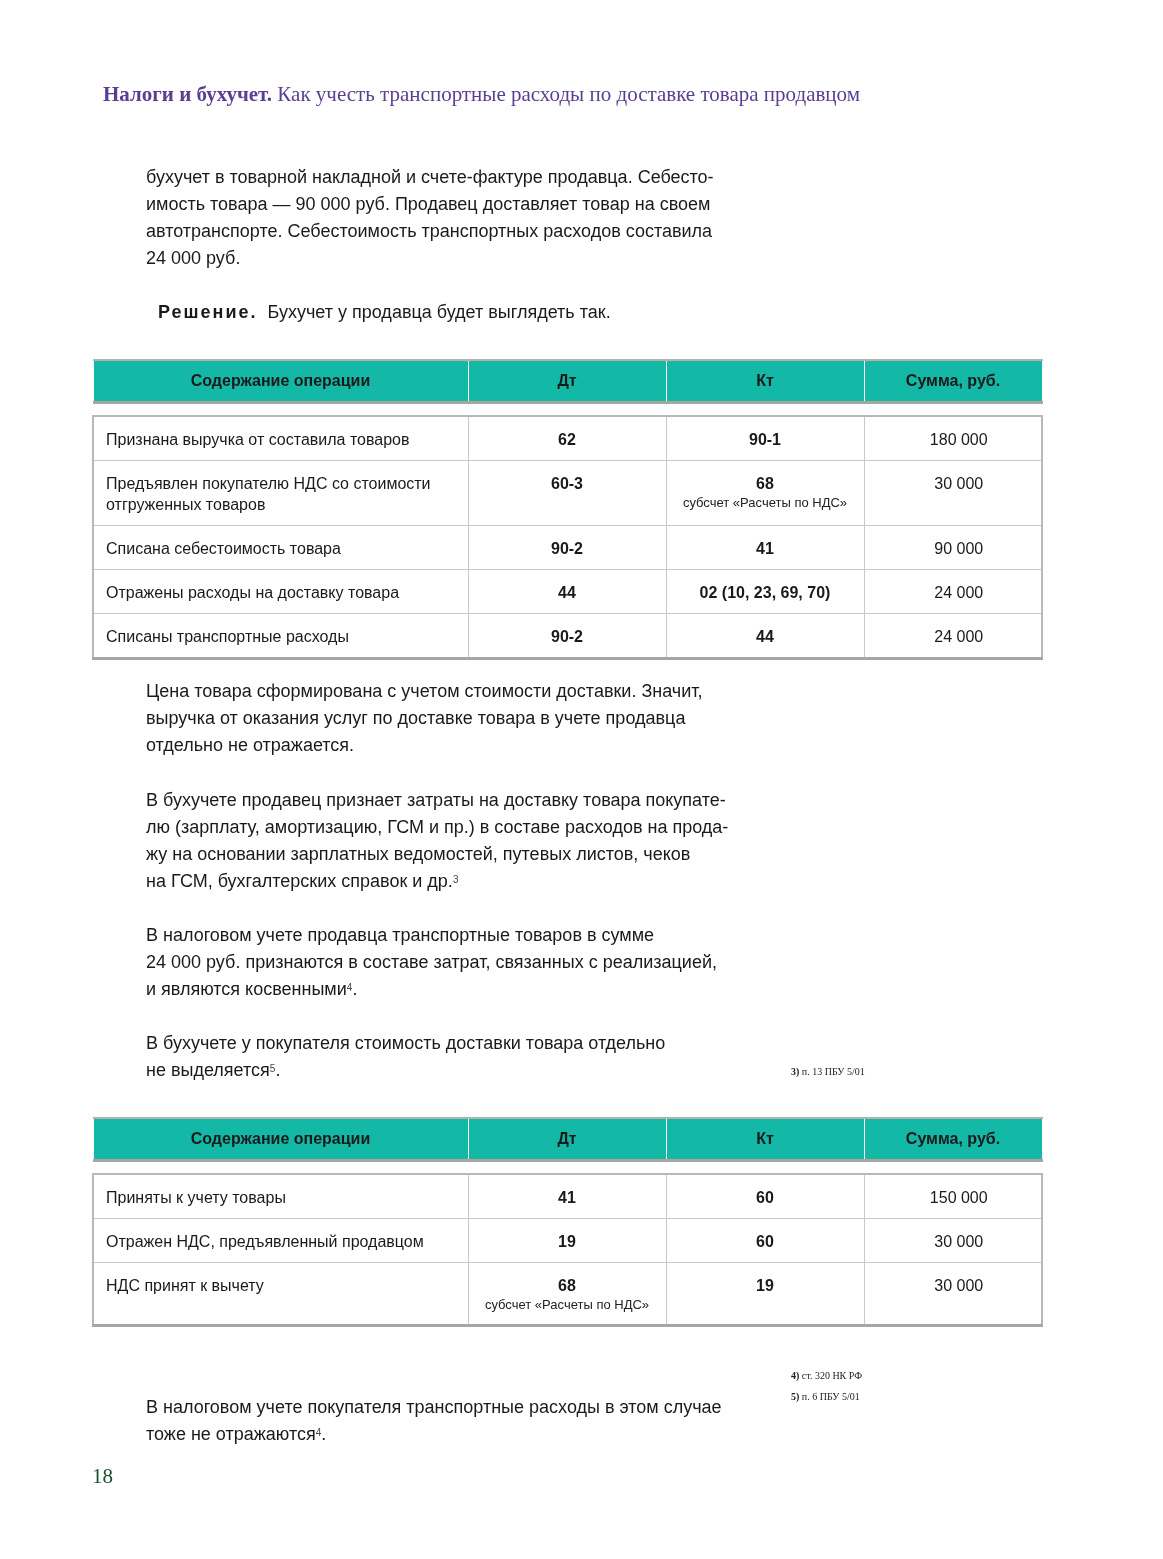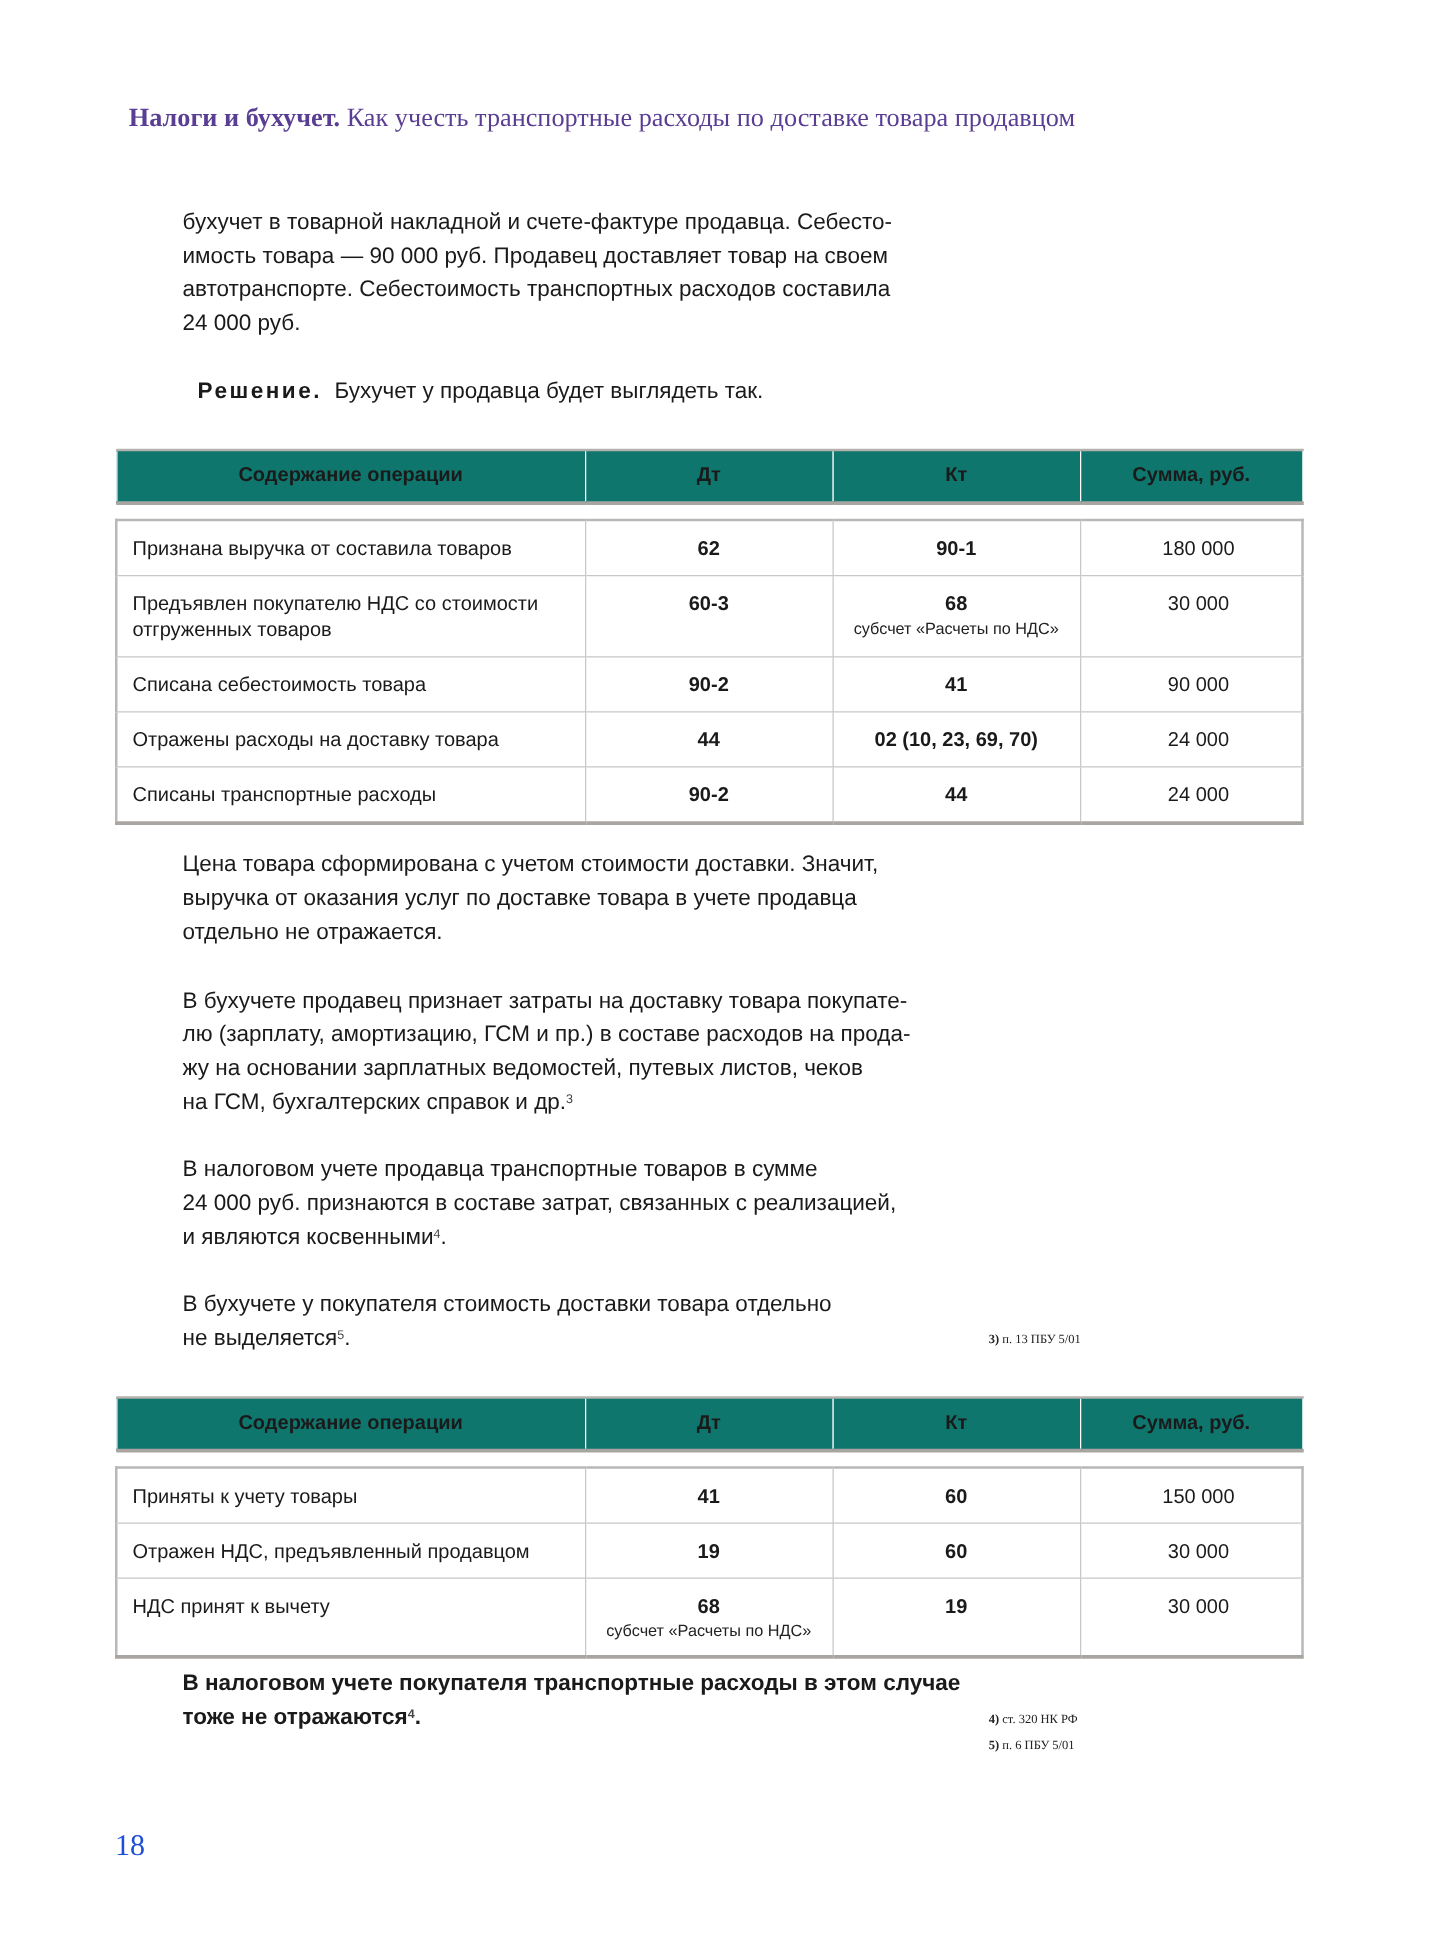--- a/index.html
+++ b/index.html
@@ -25,21 +25,21 @@
   table.ledger {
     position: absolute; left: 92px; width: 949px;
     border-collapse: collapse; table-layout: fixed;
     font-size: 16px;
   }
   table.ledger col.c1 { width: 375px; }
   table.ledger col.c2 { width: 198px; }
   table.ledger col.c3 { width: 198px; }
   table.ledger col.c4 { width: 178px; }
   .thead-row th {
-    background: #0f766e; height: 40px; font-weight: bold; font-size: 16px;
+    background: #14b8a6; height: 40px; font-weight: bold; font-size: 16px;
     border-top: 2px solid #b5b2ae; border-bottom: 3px solid #a9a6a2;
     border-left: 1px solid #fff; border-right: 1px solid #fff;
     text-align: center; padding: 0;
   }
   .spacer td { height: 11px; padding: 0; border: none; }
   .body-row td {
     border: 1px solid #c8c8c8; vertical-align: top; padding: 12px 12px 10px 12px;
     line-height: 21px;
   }
   .body-row.first td { border-top: 2px solid #b8b8b8; }
@@ -50,21 +50,21 @@
   .body-row td.sum { text-align: center; padding-right: 0; }
   .sub { display: block; font-weight: normal; font-size: 13px; line-height: 18px; color: #222; }
 
   .footnote {
     position: absolute; left: 791px; font-family: "Liberation Serif", serif;
     font-size: 10px; color: #222; white-space: nowrap; line-height: 21px;
   }
   .footnote b { font-weight: bold; }
   .page-number {
     position: absolute; left: 92px; top: 1464px;
-    font-family: "Liberation Serif", serif; font-size: 24px; color: #1d4ed8;
+    font-family: "Liberation Serif", serif; font-size: 21px; color: #14532d;
   }
 </style>
 </head>
 <body>
 
 <div class="header">
   <b>Налоги и бухучет.</b>
   <span>Как учесть транспортные расходы по доставке товара продавцом</span>
 </div>
 
@@ -190,21 +190,21 @@
   </tr>
   <tr class="body-row last">
     <td>НДС принят к вычету</td>
     <td class="acc"><span>68</span><span class="sub">субсчет «Расчеты по НДС»</span></td>
     <td class="acc"><span>19</span></td>
     <td class="sum">30 000</td>
   </tr>
 </tbody>
   </table>
 
-<div class="para" style="top:1333px;font-weight:bold;">
+<div class="para" style="top:1394px;">
   <span class="line">В налоговом учете покупателя транспортные расходы в этом случае</span>
   <span class="line"><span>тоже не отражаются</span><sup>4</sup><span>.</span></span>
 </div>
 
 <div class="footnote" style="top:1365px;">
   <b>4)</b>
   <span>ст. 320 НК РФ</span>
 </div>
 <div class="footnote" style="top:1386px;">
   <b>5)</b>

